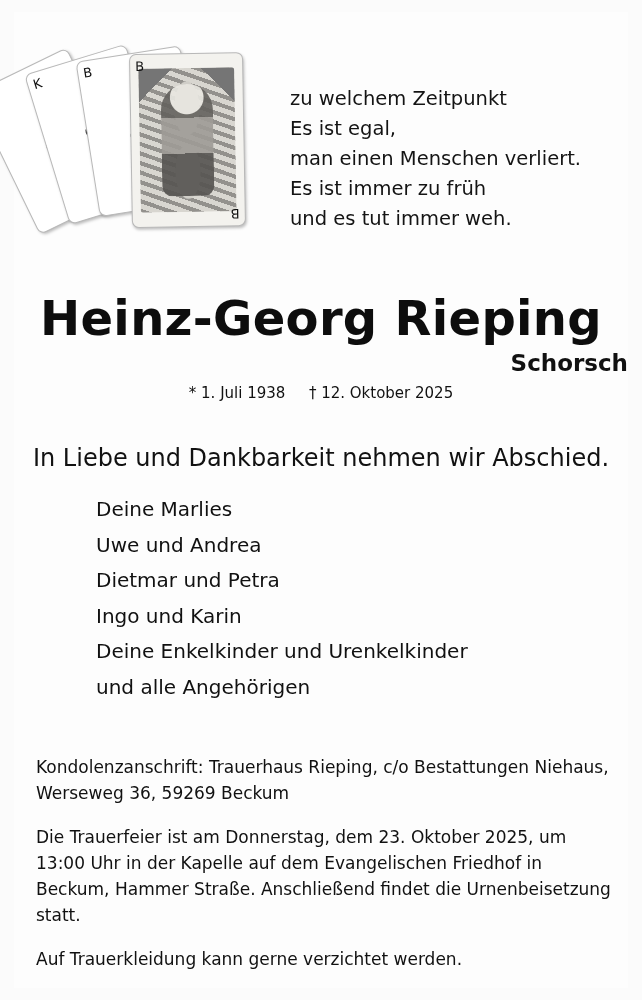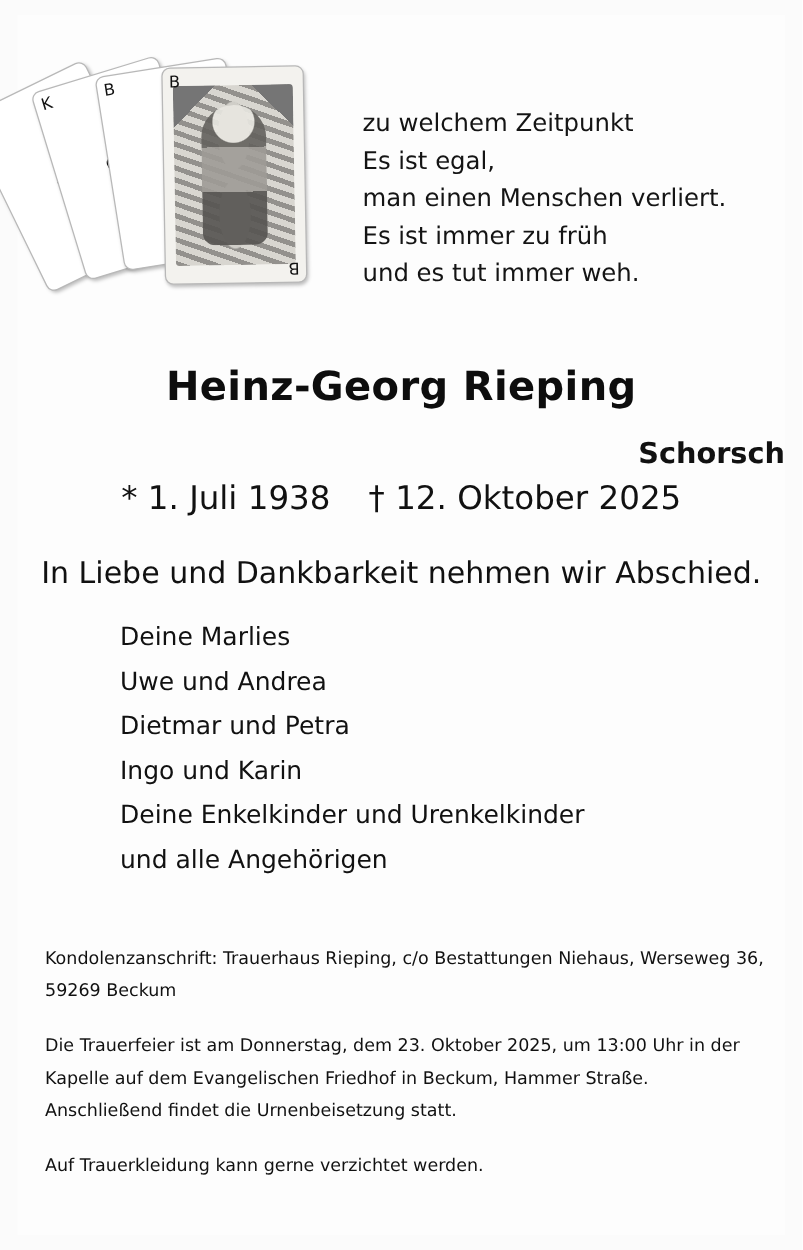--- a/index.html
+++ b/index.html
@@ -119,42 +119,42 @@
   }
   .motto div { white-space: nowrap; }
 
   
   .name {
     position: absolute;
     left: 0;
     top: 278px;
     width: 614px;
     text-align: center;
-    font-size: 32px;
+    font-size: 48px;
     font-weight: bold;
     letter-spacing: 0.3px;
     color: #0d0d0d;
   }
   .nickname {
     position: absolute;
     left: 0;
     top: 338px;
     width: 614px;
     text-align: right;
     font-size: 23px;
     font-weight: bold;
     color: #111;
   }
   .dates {
     position: absolute;
     left: 0;
     top: 372px;
     width: 614px;
     text-align: center;
-    font-size: 26px;
+    font-size: 15px;
     color: #111;
   }
   .dates .sep { display: inline-block; width: 14px; }
 
   
   .message {
     position: absolute;
     left: 0;
     top: 432px;
     width: 614px;
@@ -174,21 +174,21 @@
     color: #111;
   }
   .family div { white-space: nowrap; }
 
   
   .footer {
     position: absolute;
     left: 22px;
     top: 742px;
     width: 580px;
-    font-size: 14px;
+    font-size: 17px;
     line-height: 26px;
     color: #111;
   }
   .footer p {
     margin: 0 0 18px 0;
   }
   .footer p:last-child { margin-bottom: 0; }
 </style>
 </head>
 <body>

